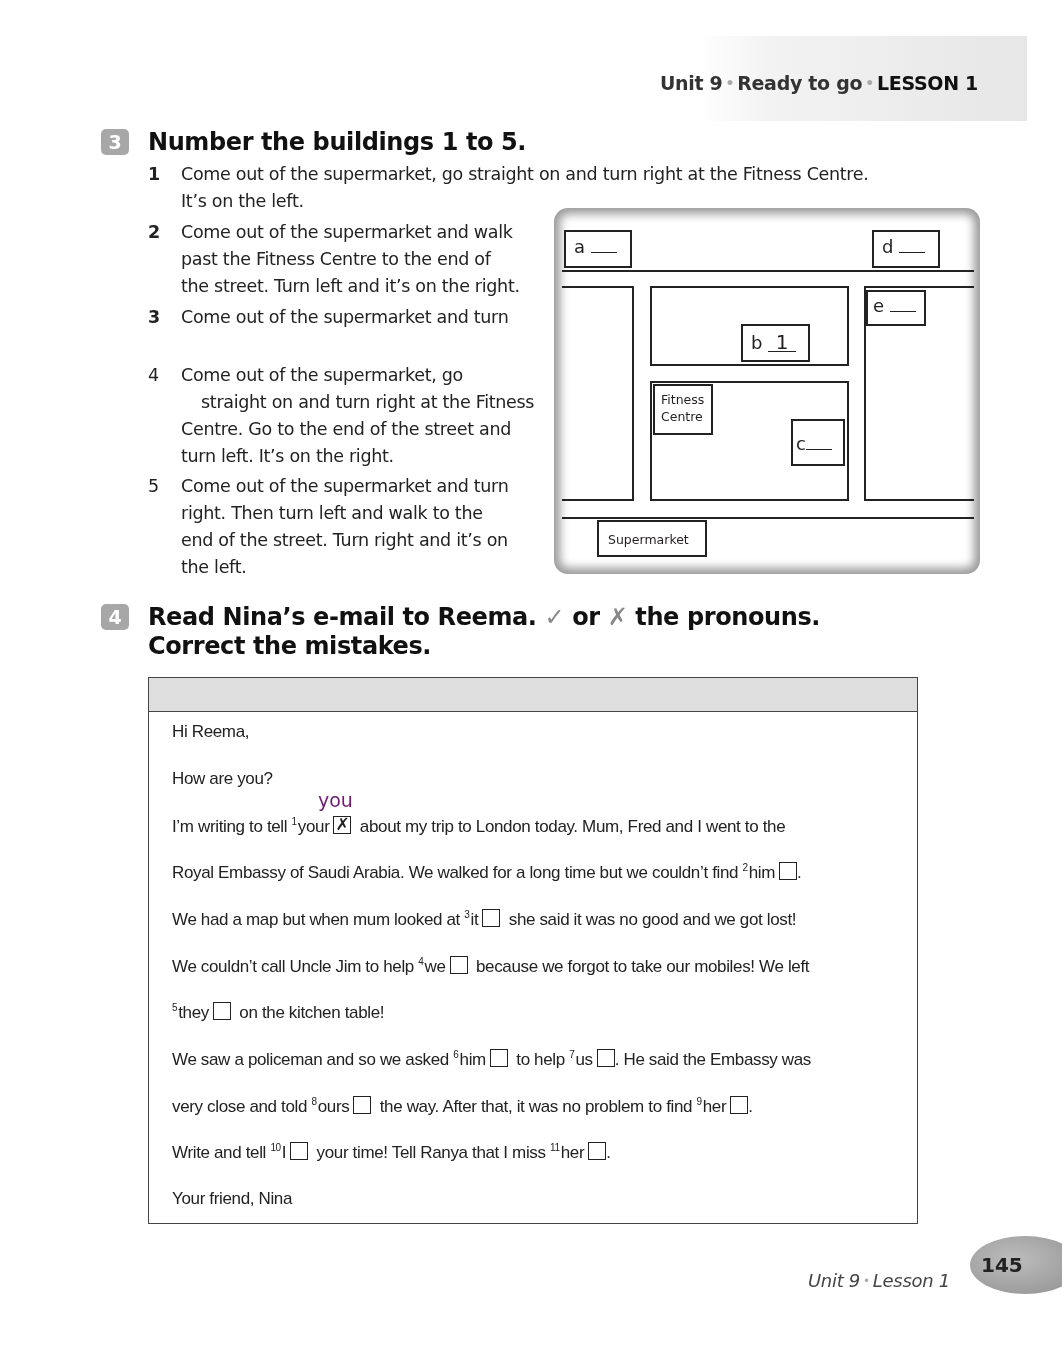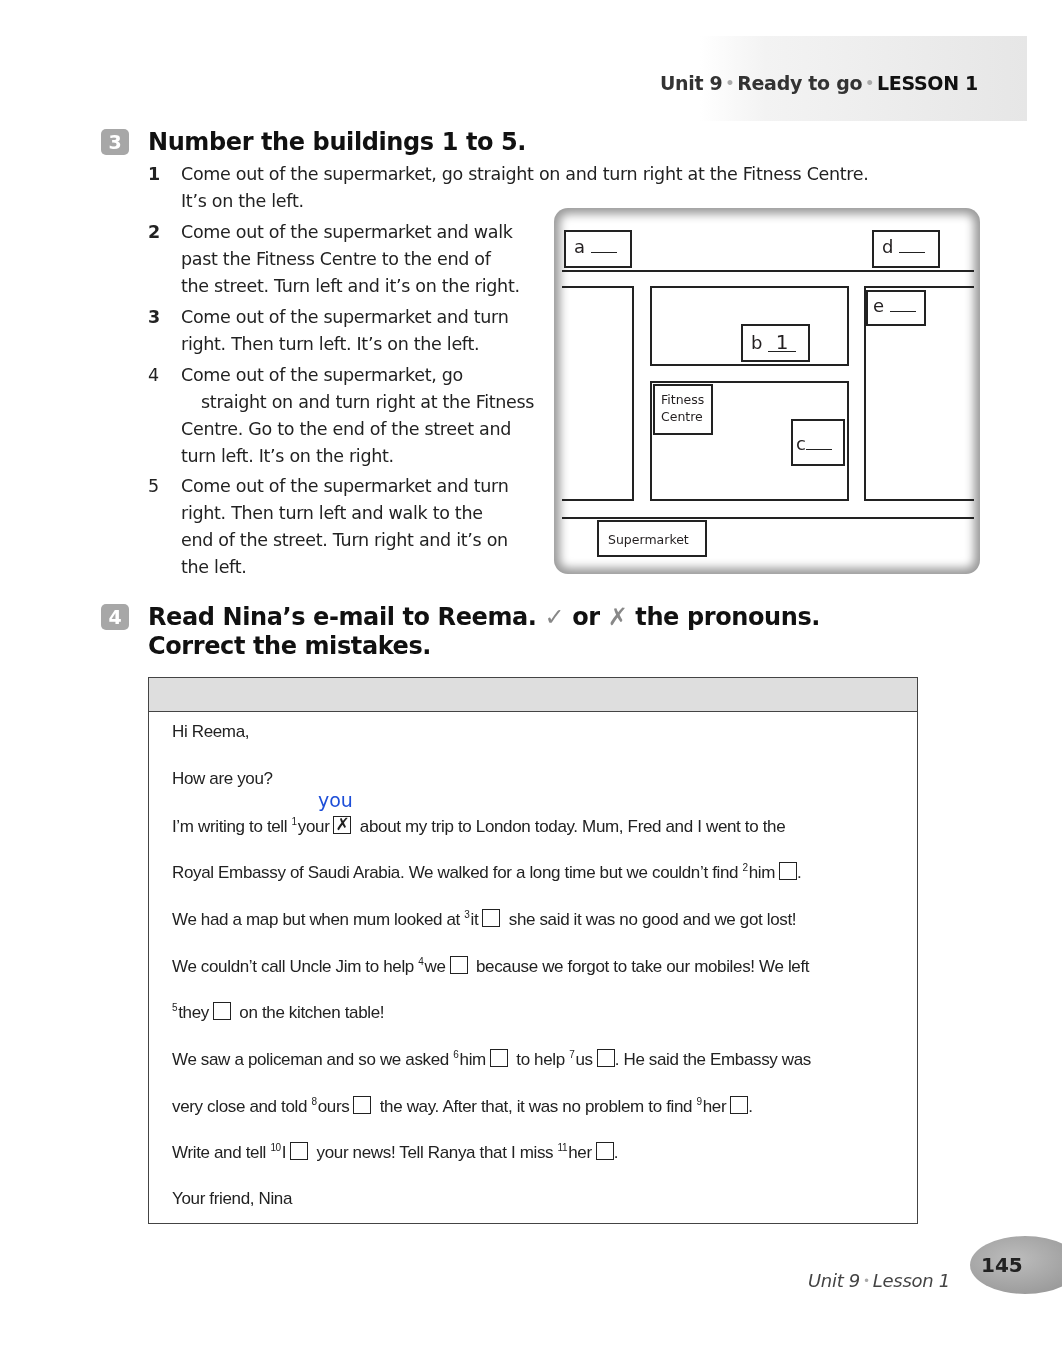--- a/index.html
+++ b/index.html
@@ -32,21 +32,21 @@
   .map .small { font-size:12.5px; line-height:17px; position:absolute; left:6px; top:5px; }
 
   .email { position:absolute; left:148px; top:677px; width:770px; height:547px; border:1.5px solid #444; box-sizing:border-box; }
   .email-head { height:33px; background:#dedede; border-bottom:1.5px solid #444; }
   .email-line { position:absolute; left:23px; font-family:"Liberation Sans", sans-serif; font-size:17px;
     letter-spacing:-0.35px; color:#222; white-space:nowrap; }
   .sup { font-size:10px; vertical-align:7px; margin-right:1px; }
   .cb { display:inline-block; width:18px; height:18px; border:1.5px solid #222; box-sizing:border-box;
     vertical-align:-2px; margin:0 4px; position:relative; }
   .cb.x::after { content:"\2717"; position:absolute; left:1px; top:-3px; font-size:17px; color:#222; }
-  .correction { position:absolute; left:318px; top:789px; font-size:19px; color:#1d4ed8; font-family:"DejaVu Sans", sans-serif; }
+  .correction { position:absolute; left:318px; top:789px; font-size:19px; color:#701a75; font-family:"DejaVu Sans", sans-serif; }
 
   .footer-text { position:absolute; left:808px; top:1254px; font-style:italic; font-size:18px; color:#444; letter-spacing:-0.3px;margin-top:16px; }
   .footer-text .dot { color:#aaa; font-style:normal; font-size:12px; vertical-align:2px; padding:0 3px; }
   .page-oval { position:absolute; left:970px; top:1236px; width:110px; height:58px; border-radius:50%;
     background:radial-gradient(ellipse at 40% 40%, #bdbdbd, #8f8f8f); }
   .page-num { position:absolute; left:981px; top:1253px; font-weight:bold; font-size:20px; color:#222; }
 </style>
 </head>
 <body>
 
@@ -65,21 +65,20 @@
 </div>
 <div class="instr" style="top:219px;width:400px;height:81px;">
   <span class="num bold">2</span>
   <span class="txt" style="top:0;">Come out of the supermarket and walk</span>
   <span class="txt" style="top:27px;">past the Fitness Centre to the end of</span>
   <span class="txt" style="top:54px;">the street. Turn left and it’s on the right.</span>
 </div>
 <div class="instr" style="top:304px;width:400px;height:54px;">
   <span class="num bold">3</span>
   <span class="txt" style="top:0;">Come out of the supermarket and turn</span>
-  <span class="txt" style="top:27px;">right. Then turn left. It’s on the left.</span>
 </div>
 <div class="instr" style="top:362px;width:400px;height:108px;">
   <span class="num">4</span>
   <span class="txt" style="top:0;">Come out of the supermarket, go</span>
   <span class="txt" style="top:27px;margin-left:20px;">straight on and turn right at the Fitness</span>
   <span class="txt" style="top:54px;">Centre. Go to the end of the street and</span>
   <span class="txt" style="top:81px;">turn left. It’s on the right.</span>
 </div>
 <div class="instr" style="top:473px;width:400px;height:108px;">
   <span class="num">5</span>
@@ -155,21 +154,21 @@
   <div class="email-line" style="top:324px;">
     <span class="sup">5</span><span>they</span><span class="cb"></span><span> on the kitchen table!</span>
   </div>
   <div class="email-line" style="top:371px;">
     <span>We saw a policeman and so we asked </span><span class="sup">6</span><span>him</span><span class="cb"></span><span> to help </span><span class="sup">7</span><span>us</span><span class="cb"></span><span style="margin-left:-4px;margin-top:32px;">. He said the Embassy was</span>
   </div>
   <div class="email-line" style="top:418px;">
     <span>very close and told </span><span class="sup">8</span><span>ours</span><span class="cb"></span><span> the way. After that, it was no problem to find </span><span class="sup">9</span><span>her</span><span class="cb"></span><span style="margin-left:-4px;">.</span>
   </div>
   <div class="email-line" style="top:464px;">
-    <span>Write and tell </span><span class="sup">10</span><span>I</span><span class="cb"></span><span> your news! Tell Ranya that I miss </span><span class="sup">11</span><span>her</span><span class="cb"></span><span style="margin-left:-4px;">.</span>
+    <span>Write and tell </span><span class="sup">10</span><span>I</span><span class="cb"></span><span> your time! Tell Ranya that I miss </span><span class="sup">11</span><span>her</span><span class="cb"></span><span style="margin-left:-4px;">.</span>
   </div>
   <div class="email-line" style="top:511px;">Your friend, Nina</div>
 </div>
 <div class="correction">you</div>
 
 <div class="footer-text">
   <span>Unit 9</span><span class="dot">•</span><span>Lesson 1</span>
 </div>
 <div class="page-oval"></div>
 <div class="page-num">145</div>

